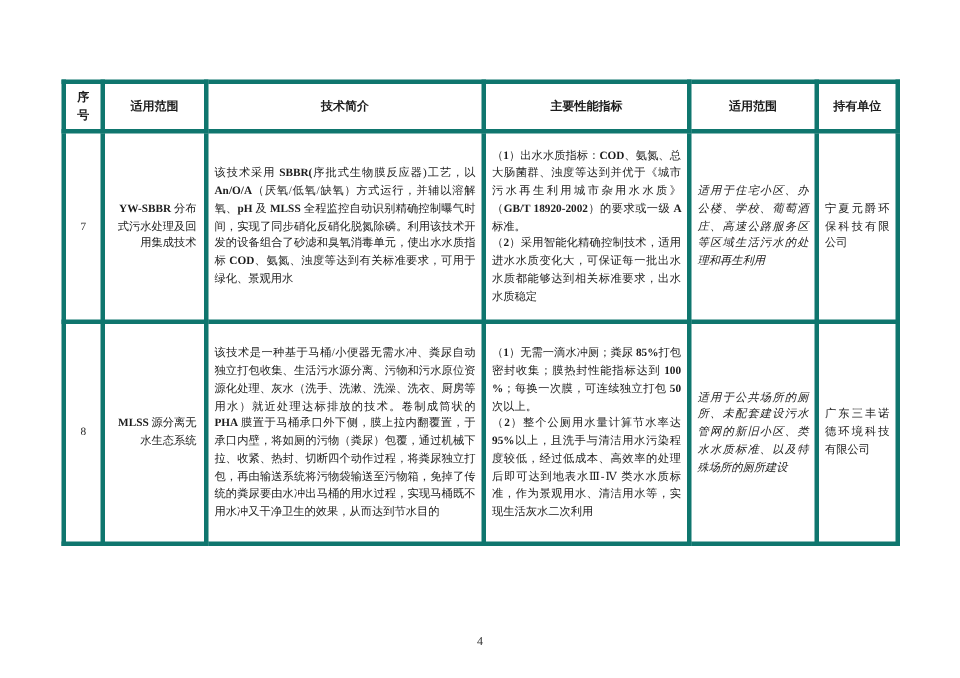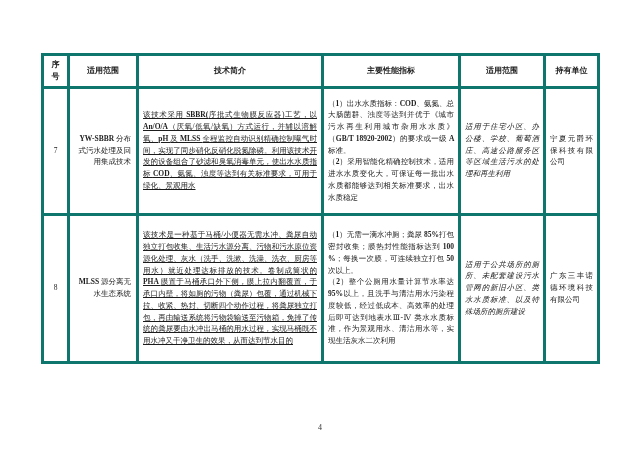--- a/index.html
+++ b/index.html
@@ -29,21 +29,21 @@
     text-align:center;
     font-weight:bold;
     font-size:8px;
   }
   tr.hdr   { height:27px;  }
   tr.row-7 { height:127px; }
   tr.row-8 { height:148px; }
 
   td.c-no    { text-align:center; }
   td.c-name  { text-align:right; padding:3px 5px; }
-  td.c-intro { text-align:justify;text-decoration:underline; }
+  td.c-intro { text-align:justify; }
   td.c-perf  { text-align:justify; }
   td.c-perf .para { text-align:justify; }
   td.c-scope { text-align:justify;font-style:italic; }
   td.c-holder{ text-align:justify; }
 
   .page-number {
     position:absolute; left:0; right:0; bottom:20px;
     text-align:center; font-size:8px; color:#333;
   }
 </style>

